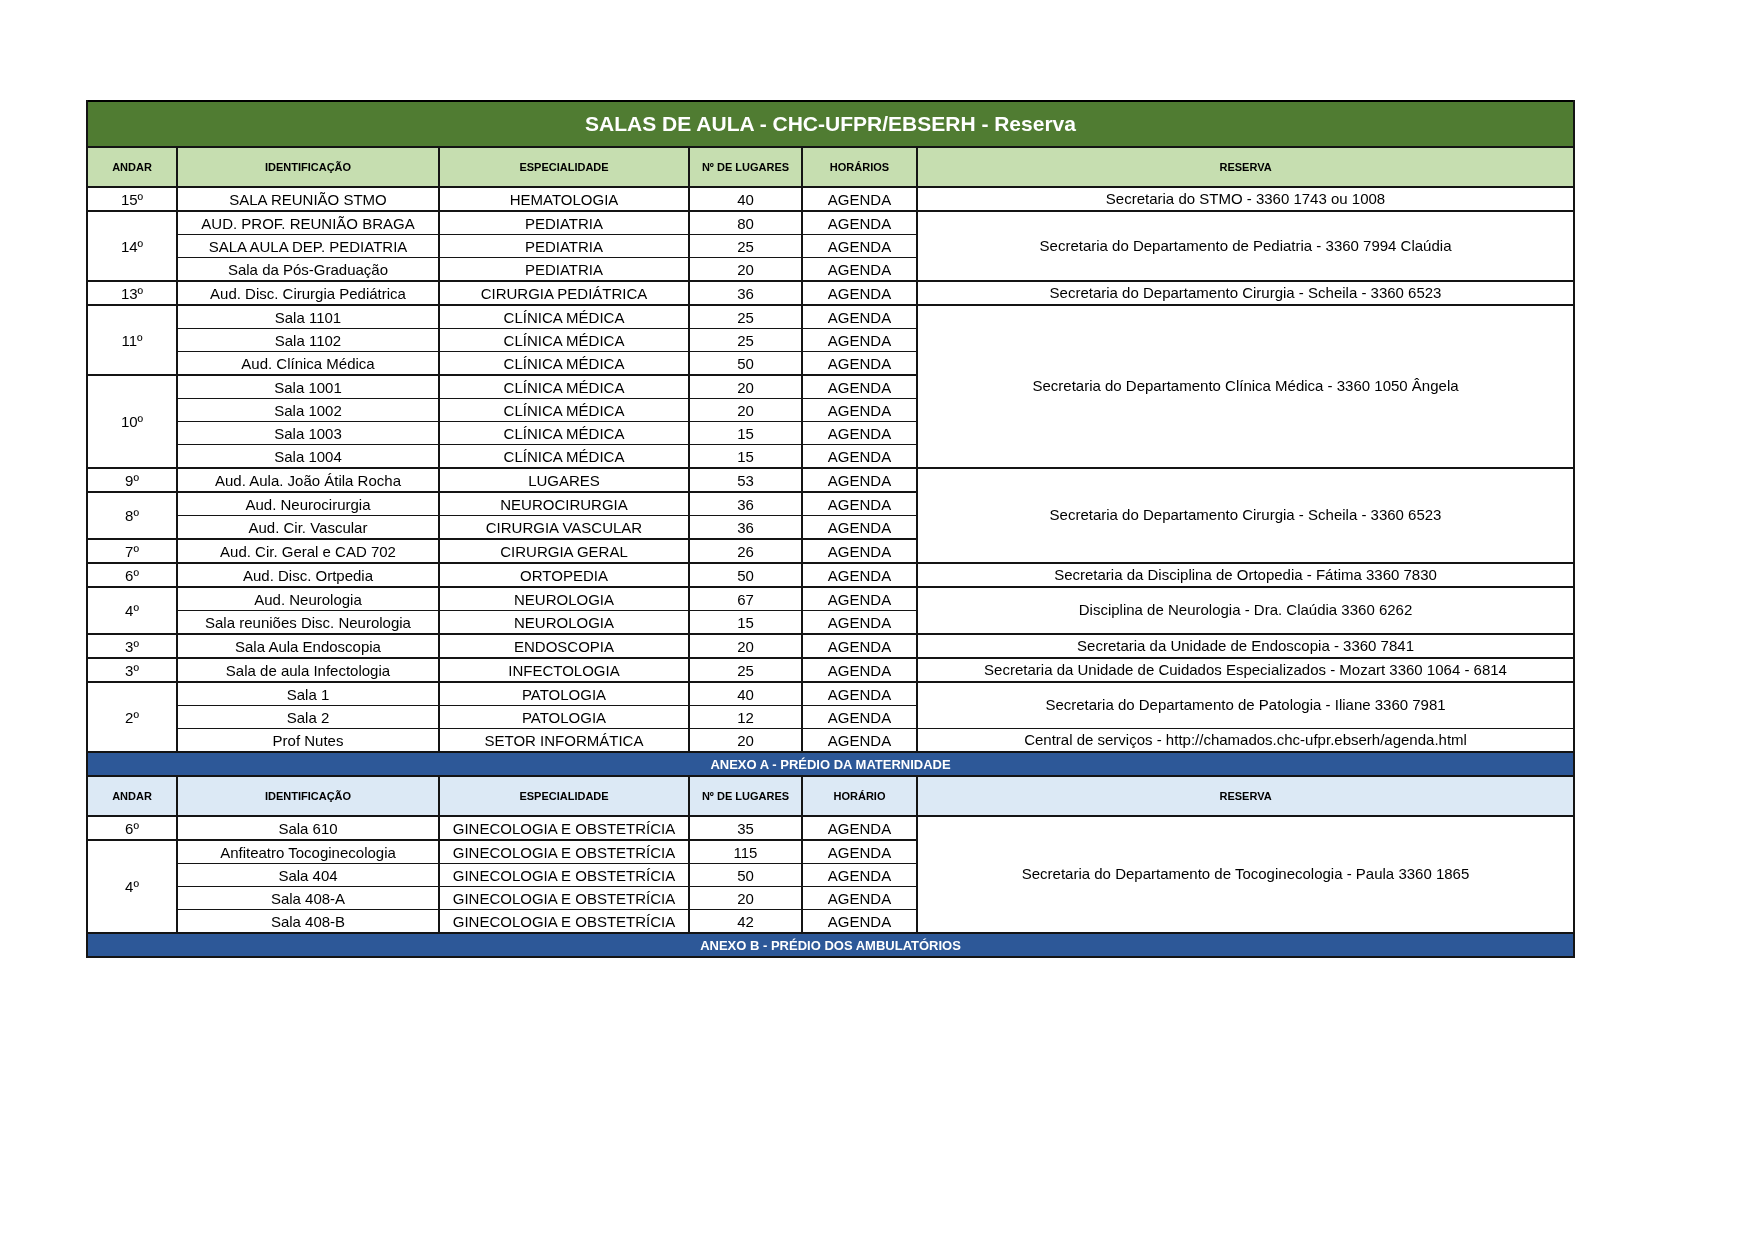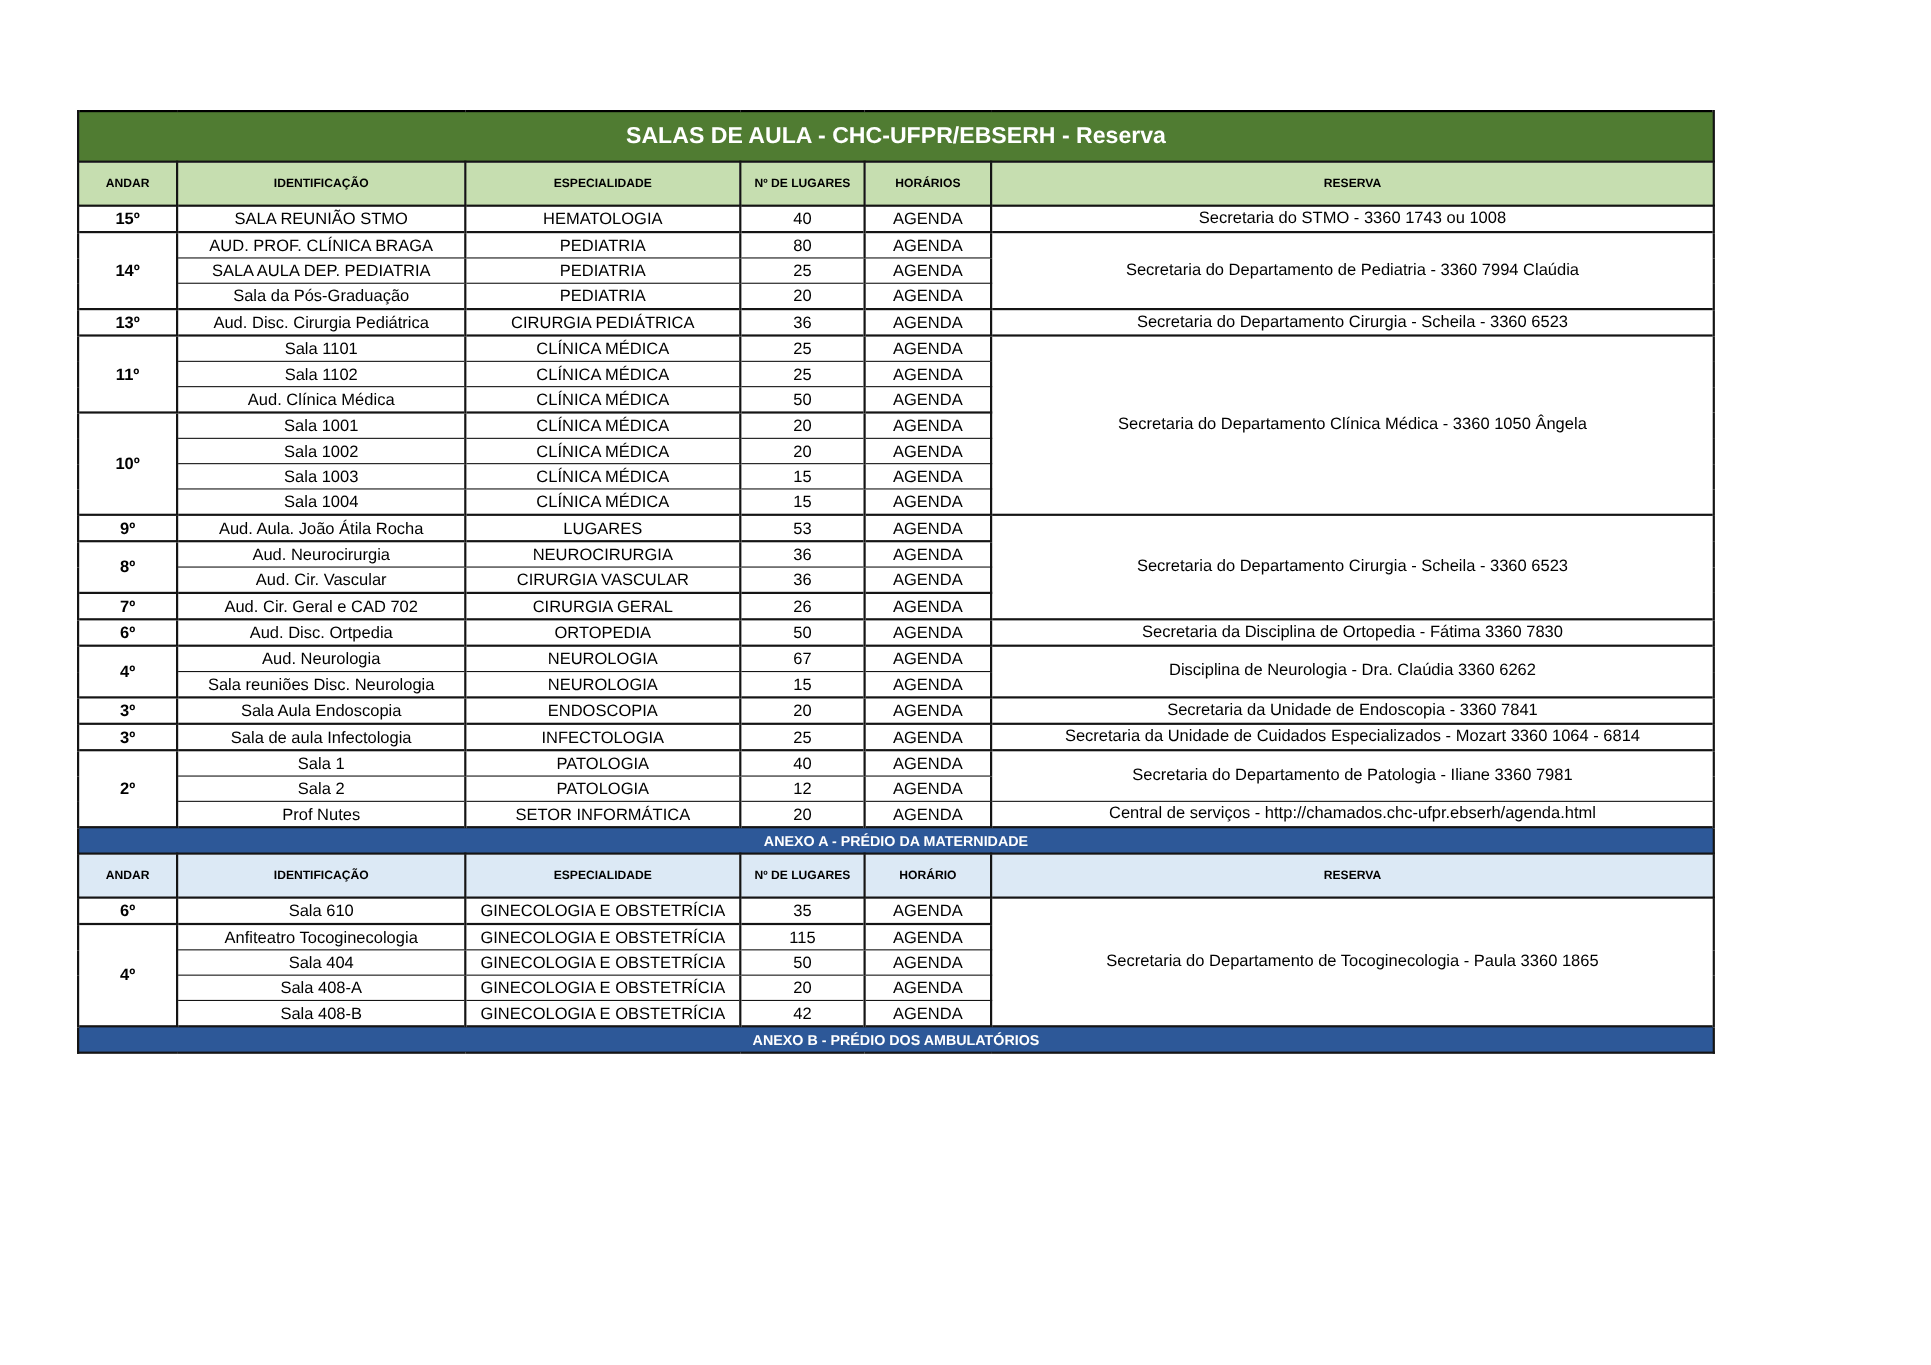--- a/index.html
+++ b/index.html
@@ -1,21 +1,21 @@
 <!DOCTYPE html>
 <html lang="pt" style="--title_bg: #507C32; --title_text: #FFFFFF; --header_green_bg: #C6DEB0; --band_blue_bg: #2D5898; --header_blue_bg: #DCE9F5; --border: #141414;"><head>
 <meta charset="utf-8">
 <style>
   html,body{margin:0;padding:0;}
   body{
     width:1755px;height:1241px;background:#ffffff;position:relative;
     font-family:"Liberation Sans", sans-serif;color:#000;
     -webkit-font-smoothing:antialiased;
   }
-  .sheet{position:absolute;left:26px;top:100px;padding-left:44px;}
+  .sheet{position:absolute;left:42px;top:100px;padding-left:44px;}
   table{
     border-collapse:collapse;table-layout:fixed;width:1487px;
     border:2.5px solid #000;
   }
   td{
     border:1px solid #141414;
     border-left-width:2px;border-right-width:2px;
     text-align:center;vertical-align:middle;
     padding:0 4px;font-size:15px;height:22px;
     overflow:hidden;white-space:nowrap;
@@ -29,21 +29,21 @@
     font-weight:bold;font-size:11px;height:38px;
     border-top-width:2px;border-bottom-width:2px;
   }
   tr.head.green td{background:var(--header_green_bg,#C6DEB0);}
   tr.head.blue td{background:var(--header_blue_bg,#DCE9F5);}
   td.band{
     background:var(--band_blue_bg,#2D5898);color:#ffffff;
     font-weight:bold;font-size:13px;height:22px;
     border-top-width:2.5px;border-bottom-width:2.5px;
   }
-  td.floor{font-weight:bold;margin-left:32px;}
+  td.floor{font-weight:normal;margin-left:32px;}
   td.reserve{white-space:normal;line-height:1.1;}
 </style>
 </head>
 <body>
 
 <div class="sheet">
   <table>
     <colgroup>
       <col style="width:90px">
         <col style="width:262px">
@@ -67,21 +67,21 @@
         <tr class="gs">
           <td class="floor">15º</td>
           <td class="ident">SALA REUNIÃO STMO</td>
           <td class="spec">HEMATOLOGIA</td>
           <td class="seats">40</td>
           <td class="sched">AGENDA</td>
           <td class="reserve">Secretaria do STMO - 3360 1743 ou 1008</td>
         </tr>
         <tr class="gs">
           <td class="floor" rowspan="3">14º</td>
-          <td class="ident">AUD. PROF. CLÍNICA BRAGA</td>
+          <td class="ident">AUD. PROF. REUNIÃO BRAGA</td>
           <td class="spec">PEDIATRIA</td>
           <td class="seats">80</td>
           <td class="sched">AGENDA</td>
           <td class="reserve" rowspan="3">Secretaria do Departamento de Pediatria - 3360 7994 Claúdia</td>
         </tr>
         <tr>
           <td class="ident">SALA AULA DEP. PEDIATRIA</td>
           <td class="spec">PEDIATRIA</td>
           <td class="seats">25</td>
           <td class="sched">AGENDA</td>

